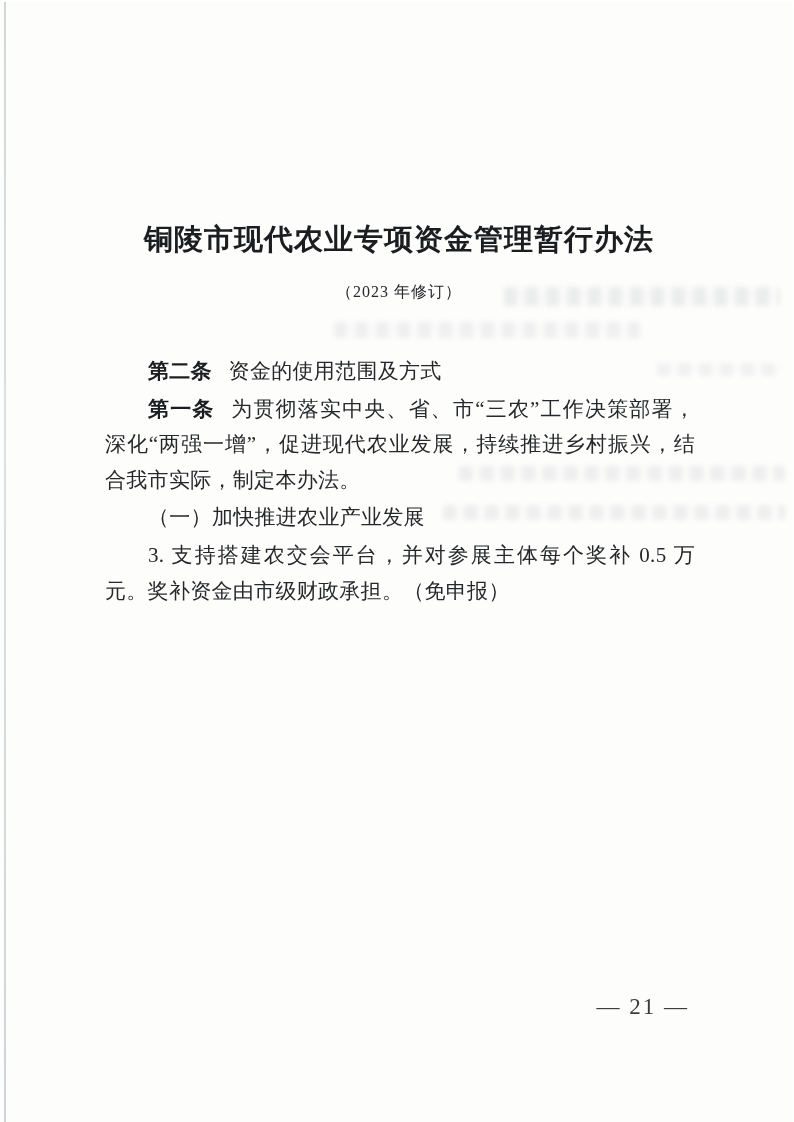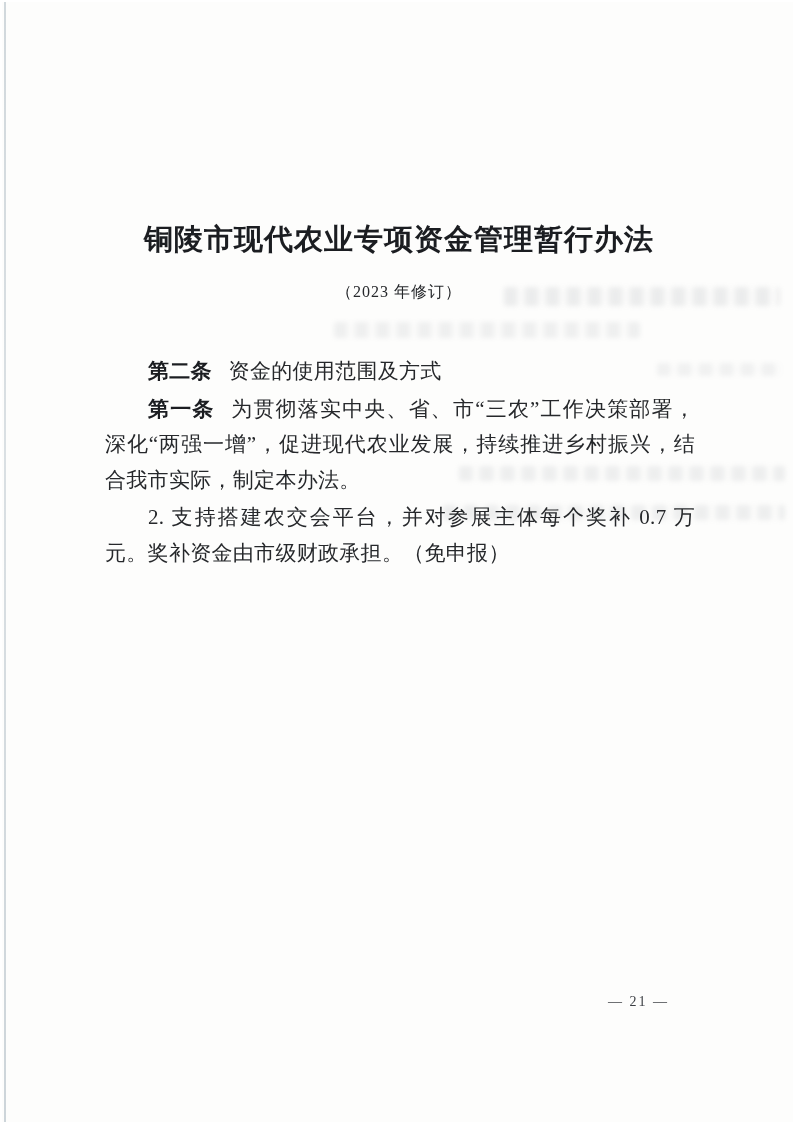--- a/index.html
+++ b/index.html
@@ -85,22 +85,22 @@
     text-align: justify;
     text-justify: inter-ideograph;
     color: var(--ink, #26282b);
   }
   .lead { font-weight: 700; margin-right: 0.7em; color: var(--ink_dark, #1b1d21); }
   .lead:empty { display: none; margin: 0; }
 
   .page-number {
     position: absolute;
     top: 991px;
-    right: 126px;
-    font-size: 14px;
+    right: 106px;
+    font-size: 23px;
     letter-spacing: 2px;
     color: #3a3d42;
     white-space: nowrap;
   }
 </style>
 </head>
 <body>
 
 <div class="page">
 
@@ -113,18 +113,19 @@
   <div class="ghost ghost-4"></div>
   <div class="ghost ghost-5"></div>
 
   <h1 class="doc-title">铜陵市现代农业专项资金管理暂行办法</h1>
 
   <div class="doc-subtitle">（2023 年修订）</div>
 
   <div class="doc-body">
     <p><b class="lead">第二条</b><span>资金的使用范围及方式</span></p>
     <p><b class="lead">第一条</b><span>为贯彻落实中央、省、市“三农”工作决策部署，深化“两强一增”，促进现代农业发展，持续推进乡村振兴，结合我市实际，制定本办法。</span></p>
-    <p><span>2. 支持搭建农交会平台，并对参展主体每个奖补 0.7 万元。奖补资金由市级财政承担。（免申报）</span></p>
+    <p><span>（一）加快推进农业产业发展</span></p>
+    <p><span>3. 支持搭建农交会平台，并对参展主体每个奖补 0.5 万元。奖补资金由市级财政承担。（免申报）</span></p>
   </div>
 
   <div class="page-number">— 21 —</div>
 
 </div>
 
 </body></html>

